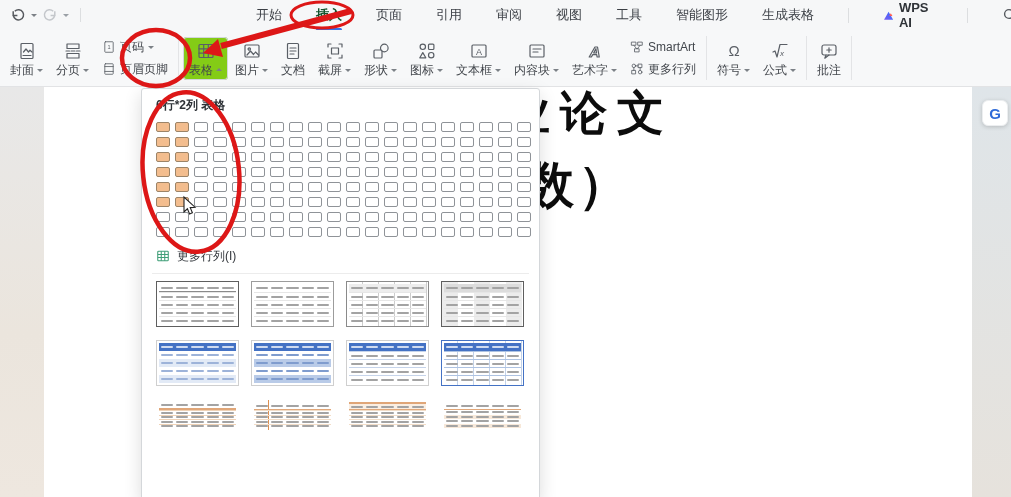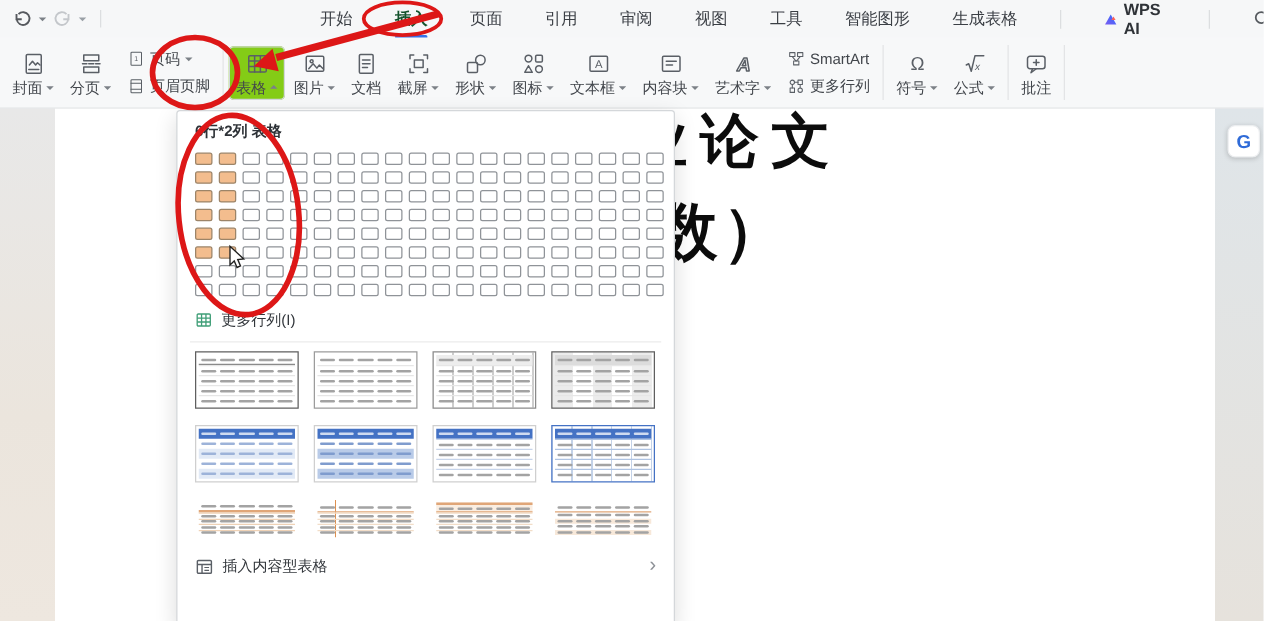--- a/index.html
+++ b/index.html
@@ -954,29 +954,20 @@
             </div>
             <div class="rw">
               <span class="dash"></span>
               <span class="dash"></span>
               <span class="dash"></span>
               <span class="dash"></span>
               <span class="dash"></span>
             </div>
           </div>
         </div>
-      <div class="dd-insert">
-        <span class="ico"><svg width="15" height="15" viewBox="0 0 16 16" fill="none" stroke="#5a5f66" stroke-width="1.2">
-              <rect x="2" y="2.5" width="12" height="11" rx="1"></rect>
-              <path d="M2 6h12M6 6v7.5"></path>
-              <path d="M8 8.5h4M8 11h4" stroke-width="1"></path>
-            </svg></span>
-        <span>插入内容型表格</span>
-        <span class="chev">›</span>
-      </div>
     </div>
   </div>
 
   <svg class="overlay" viewBox="0 0 1011 497">
     <ellipse cx="322" cy="15" rx="31" ry="13" fill="none" style="stroke:var(--red);stroke-width:3"></ellipse>
     <line x1="351" y1="11" x2="221" y2="46" style="stroke:var(--red);stroke-width:6"></line>
     <polygon points="203,53 223,57 218,39" style="fill:var(--red)"></polygon>
     <ellipse cx="156" cy="58" rx="34" ry="28" fill="none" style="stroke:var(--red);stroke-width:4.5"></ellipse>
     <ellipse cx="191" cy="172" rx="48" ry="80" fill="none" transform="rotate(-6 191 172)" style="stroke:var(--red);stroke-width:4.5"></ellipse>
     <path d="M184 197 l0 15 3.4,-3.2 2.2,5.2 2.8,-1.2 -2.2,-5.2 4.8,-0.4 Z" fill="#fff" stroke="#222" stroke-width="1.1"></path>

